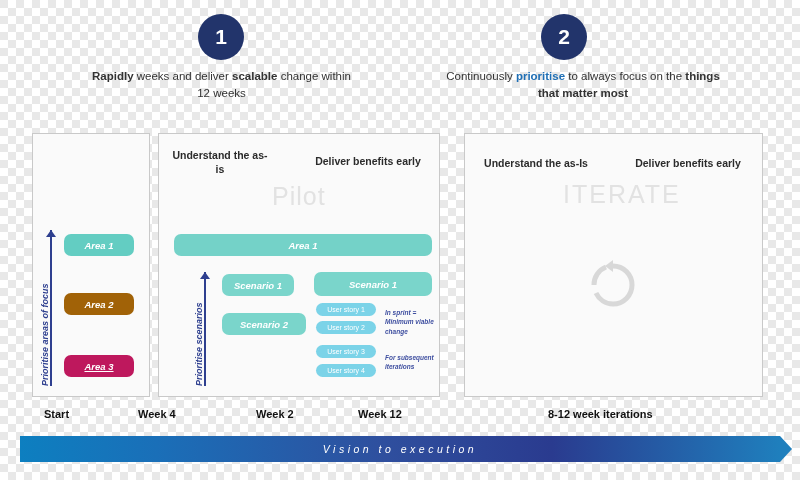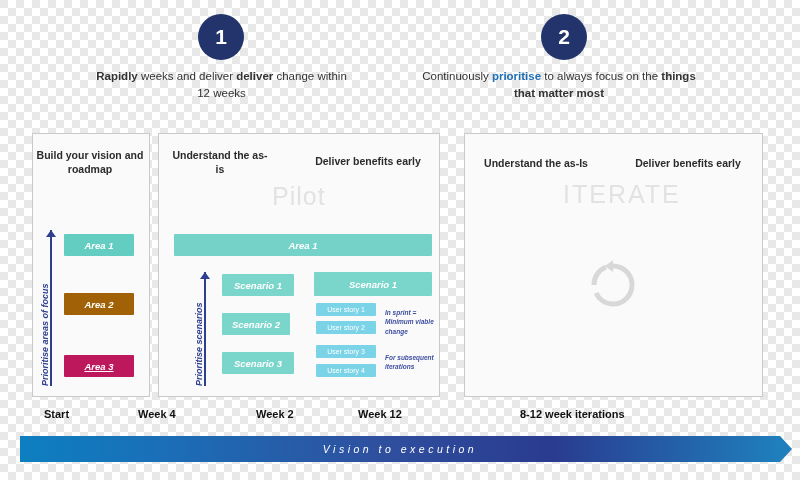--- a/index.html
+++ b/index.html
@@ -39,21 +39,21 @@
 
   
   .headline {
     position: absolute;
     text-align: center;
     font-size: 11.5px;
     color: #333333;
     line-height: 1.45;
   }
   #headline1 { left: 90px; top: 68px; width: 263px; }
-  #headline2 { left: 414px; top: 68px; width: 290px; }
+  #headline2 { left: 438px; top: 68px; width: 290px; }
   .headline b { font-weight: bold; }
   .blue { color: #1f6fb5; font-weight: bold; }
 
   
   .panel {
     position: absolute;
     background: #fafafa;
     border: 1px solid #c9c9c9;
   }
   #panel-vision   { left: 32px;  top: 133px; width: 116px; height: 262px; }
@@ -125,37 +125,37 @@
   
   .block {
     position: absolute;
     color: #ffffff;
     display: flex;
     align-items: center;
     justify-content: center;
     font-size: 9.5px;
     font-style: italic;
     font-weight: bold;
-    border-radius: 1px;
+    border-radius: 7px;
   }
   .block.teal   { background: #63cdc2; }
   .block.purple { background: #a16207; }
   .block.blue   { background: #be185d; text-decoration: underline; }
   .block.teal2  { background: #74d2c8; }
   .block.teal3  { background: #7ad5cb; }
   .block.story  { background: #7bd3e8; font-size: 7px; font-style: normal; font-weight: normal; }
 
   #area1-v { left: 64px;  top: 234px; width: 70px; height: 22px; }
   #area2-v { left: 64px;  top: 293px; width: 70px; height: 22px; }
   #area3-v { left: 64px;  top: 355px; width: 70px; height: 22px; }
 
   #area1-p { left: 174px; top: 234px; width: 258px; height: 22px; }
 
   #scen1-a { left: 222px; top: 274px; width: 72px; height: 22px; }
-  #scen2-a { left: 222px; top: 313px; width: 68px; height: 22px; }
+  #scen2-a { left: 222px; top: 313px; width: 84px; height: 22px; }
   #scen3-a { left: 222px; top: 352px; width: 72px; height: 22px; }
 
   #scen1-b { left: 314px; top: 272px; width: 118px; height: 24px; }
 
   #story1 { left: 316px; top: 303px; width: 60px; height: 13px; }
   #story2 { left: 316px; top: 321px; width: 60px; height: 13px; }
   #story3 { left: 316px; top: 345px; width: 60px; height: 13px; }
   #story4 { left: 316px; top: 364px; width: 60px; height: 13px; }
 
   
@@ -182,21 +182,21 @@
     position: absolute;
     font-size: 11px;
     font-weight: bold;
     color: #111111;
     top: 408px;
   }
   #tl-start  { left: 44px;  width: 90px; }
   #tl-w4     { left: 138px; width: 90px; }
   #tl-w8     { left: 256px; width: 90px; }
   #tl-w12    { left: 358px; width: 90px; }
-  #tl-iter   { left: 520px; width: 190px; }
+  #tl-iter   { left: 520px; width: 190px; padding-left: 28px; }
 
   
   #vision-bar {
     position: absolute;
     left: 20px; top: 436px;
     width: 760px; height: 26px;
     background: linear-gradient(90deg, #0d7fc0 0%, #1a6fb8 18%, #2f4f9e 48%, #2a3b8f 70%, #1f7fbd 100%);
     display: flex;
     align-items: center;
     justify-content: center;
@@ -219,34 +219,33 @@
 </style>
 </head>
 <body>
 
 <div class="stage">
 
   <div class="circle" id="circle1">1</div>
   <div class="circle" id="circle2">2</div>
 
   <div class="headline" id="headline1">
-    <b>Rapidly</b><span> weeks and deliver </span><b>deliver</b><span> change within 12 weeks</span>
+    <b>Rapidly</b><span> weeks and deliver </span><b>scalable</b><span> change within 12 weeks</span>
   </div>
   <div class="headline" id="headline2">
     <span>Continuously </span><span class="blue">prioritise</span><span> to always focus on the </span><b>things that matter most</b>
   </div>
 
   <div class="panel" id="panel-vision"></div>
   <div class="panel" id="panel-pilot"></div>
   <div class="panel" id="panel-iterate"></div>
 
   <div class="watermark" id="wm-iterate">ITERATE</div>
   <div class="watermark" id="wm-pilot">Pilot</div>
 
-  <div class="panel-head" id="head-vision">Build your vision and roadmap</div>
   <div class="panel-head" id="head-under">Understand the as-is</div>
   <div class="panel-head" id="head-deliver">Deliver benefits early</div>
   <div class="panel-head" id="head-under2">Understand the as-Is</div>
   <div class="panel-head" id="head-deliver2">Deliver benefits early</div>
 
   <div class="vaxis" id="vaxis-focus">
     <div class="arrow-line" style="height:156px"></div>
     <div class="arrow-head"></div>
   </div>
   <div class="vlabel" id="vlabel-focus">Prioritise areas of focus</div>
@@ -258,21 +257,20 @@
   <div class="vlabel" id="vlabel-scen">Prioritise scenarios</div>
 
   <div class="block teal" id="area1-v">Area 1</div>
   <div class="block purple" id="area2-v">Area 2</div>
   <div class="block blue" id="area3-v">Area 3</div>
 
   <div class="block teal2" id="area1-p">Area 1</div>
 
   <div class="block teal3" id="scen1-a">Scenario 1</div>
   <div class="block teal3" id="scen2-a">Scenario 2</div>
-  <div class="block teal3" id="scen3-a">Scenario 3</div>
 
   <div class="block teal3" id="scen1-b">Scenario 1</div>
 
   <div class="block story" id="story1">User story 1</div>
   <div class="block story" id="story2">User story 2</div>
   <div class="block story" id="story3">User story 3</div>
   <div class="block story" id="story4">User story 4</div>
 
   <div class="annot" id="annot-sprint">In sprint = Minimum viable change</div>
   <div class="annot" id="annot-subseq">For subsequent iterations</div>

